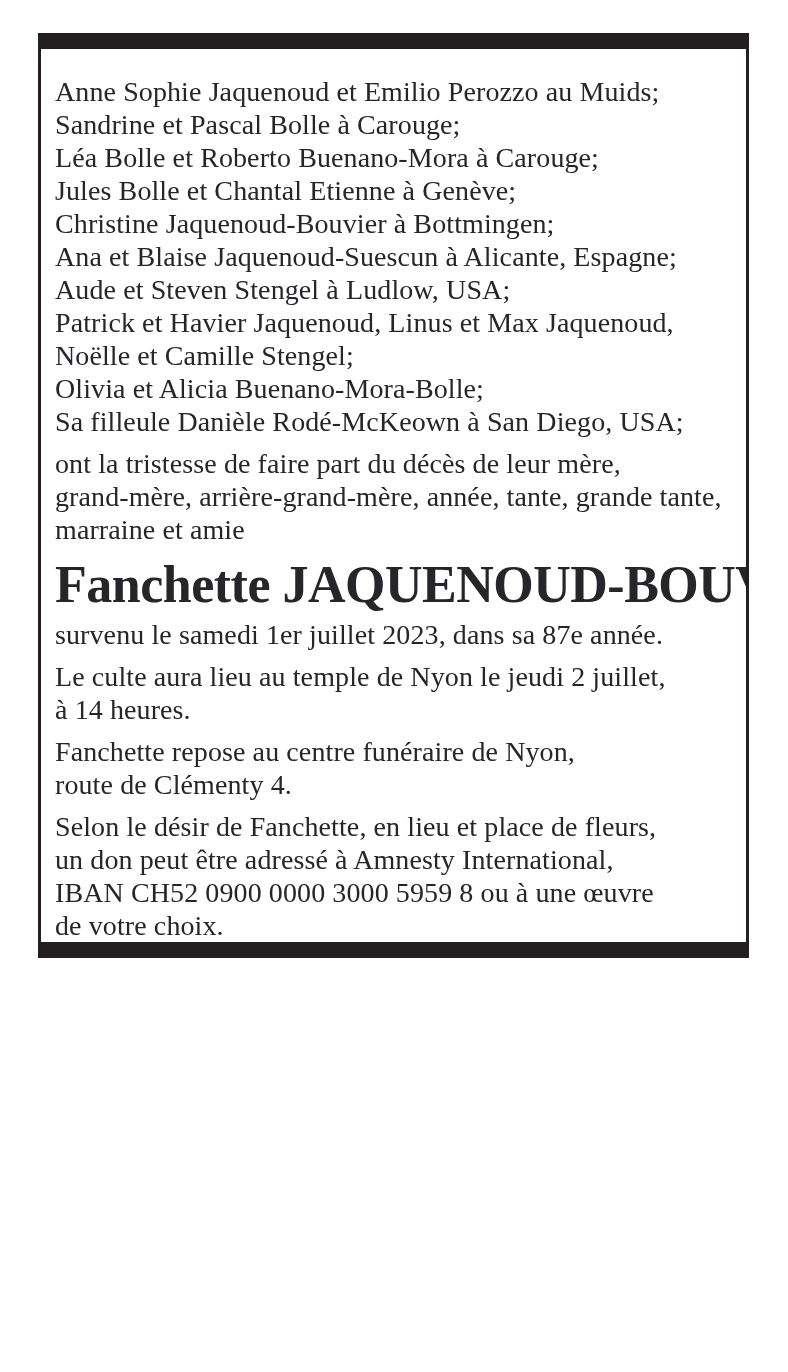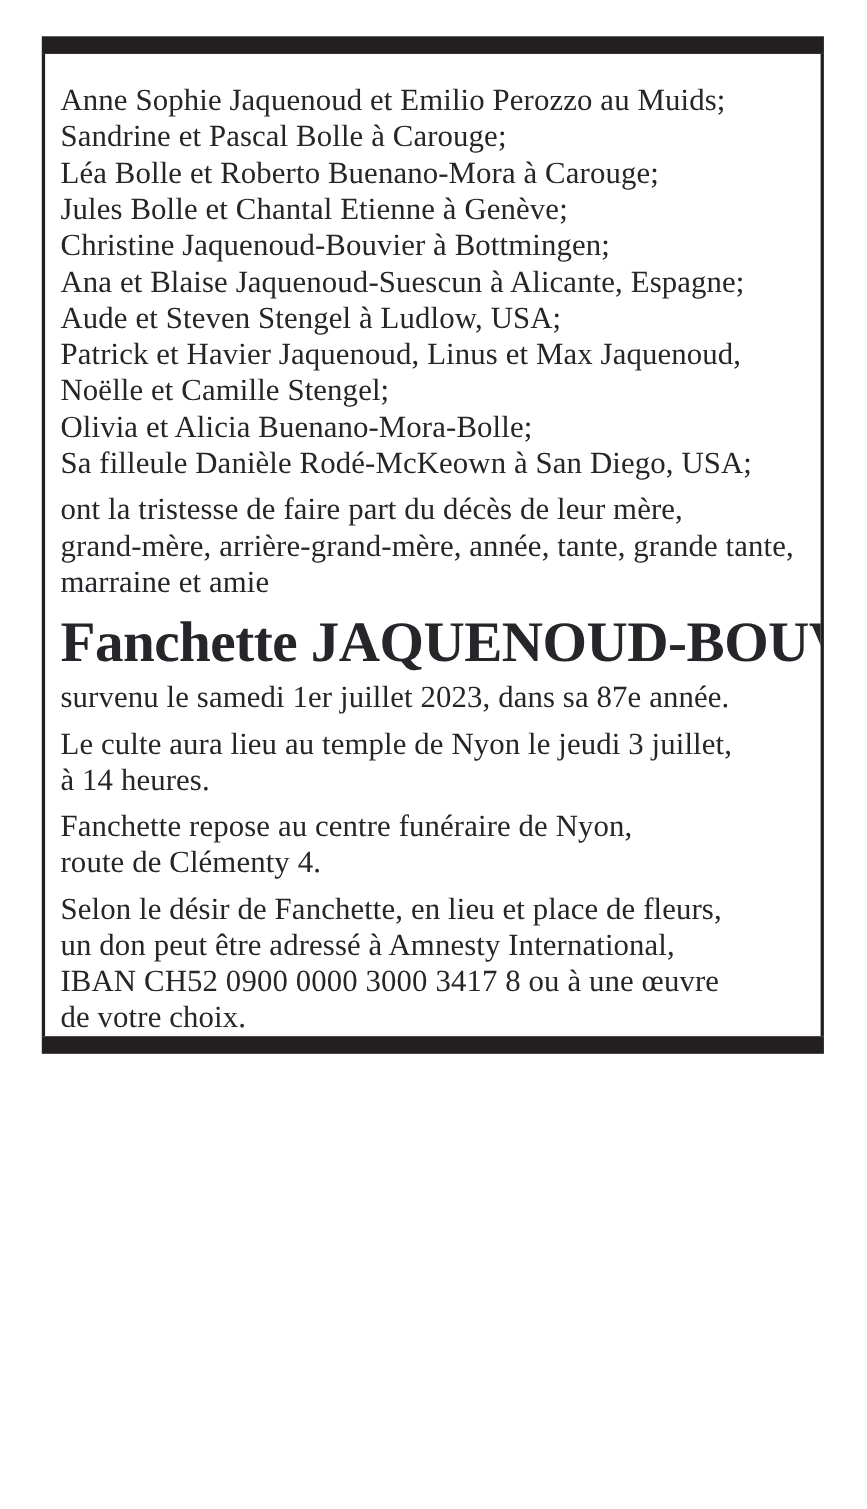--- a/index.html
+++ b/index.html
@@ -65,23 +65,23 @@
 Aude et Steven Stengel à Ludlow, USA;
 Patrick et Havier Jaquenoud, Linus et Max Jaquenoud,
 Noëlle et Camille Stengel;
 Olivia et Alicia Buenano-Mora-Bolle;
 Sa filleule Danièle Rodé-McKeown à San Diego, USA;</p>
     <p class="par">ont la tristesse de faire part du décès de leur mère,
 grand-mère, arrière-grand-mère, année, tante, grande tante,
 marraine et amie</p>
     <h1 class="deceased-name">Fanchette JAQUENOUD-BOUVIER</h1>
     <p class="par">survenu le samedi 1er juillet 2023, dans sa 87e année.</p>
-    <p class="par">Le culte aura lieu au temple de Nyon le jeudi 3 juillet,
+    <p class="par">Le culte aura lieu au temple de Nyon le jeudi 2 juillet,
 à 14 heures.</p>
     <p class="par">Fanchette repose au centre funéraire de Nyon,
 route de Clémenty 4.</p>
     <p class="par">Selon le désir de Fanchette, en lieu et place de fleurs,
 un don peut être adressé à Amnesty International,
-IBAN CH52 0900 0000 3000 3417 8 ou à une œuvre
+IBAN CH52 0900 0000 3000 5959 8 ou à une œuvre
 de votre choix.</p>
   </div>
   <div class="frame-bar"></div>
 </div>
 
 </body></html>

